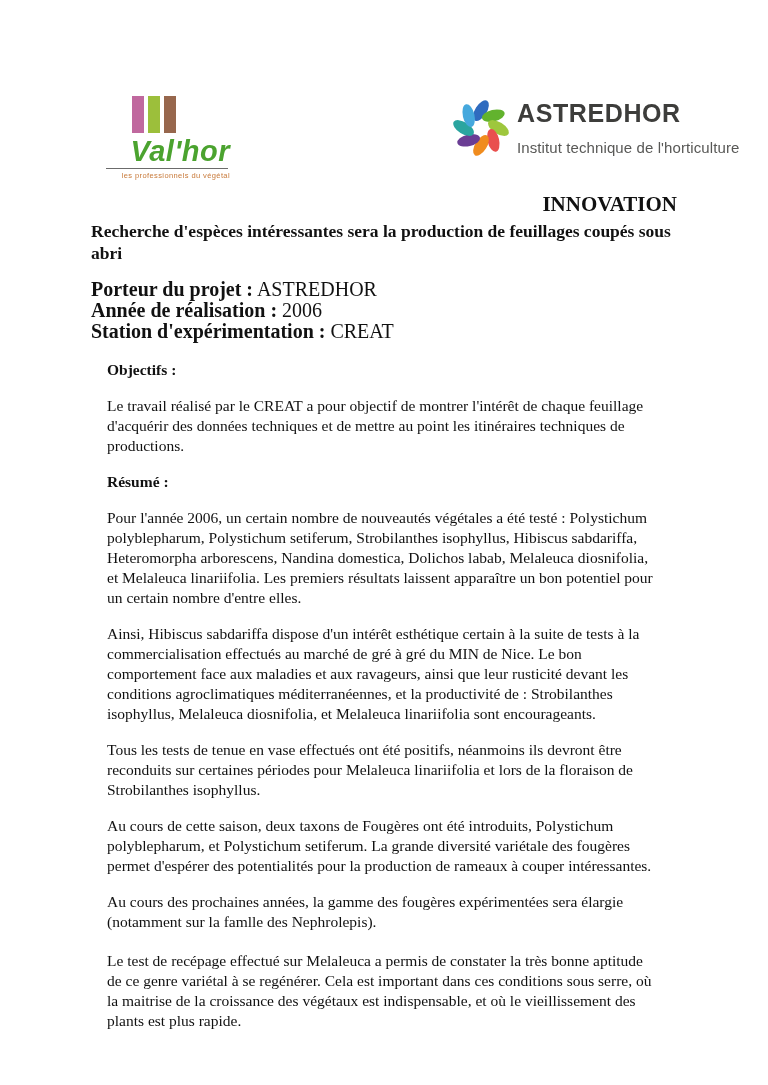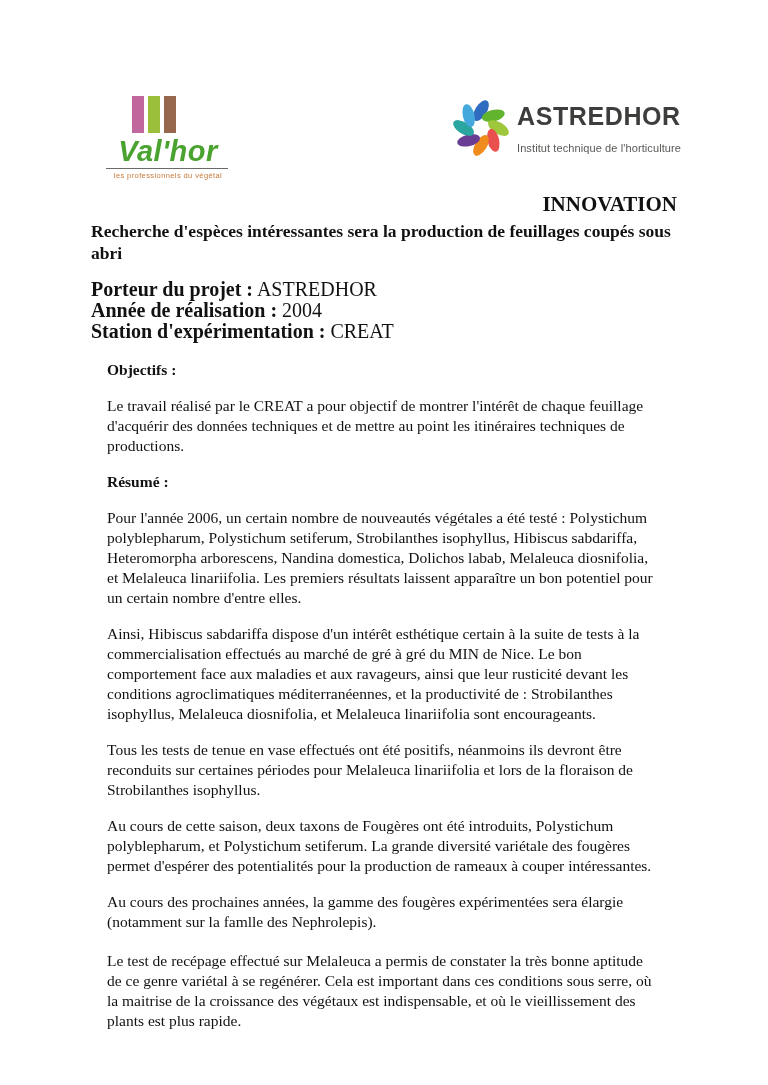--- a/index.html
+++ b/index.html
@@ -12,40 +12,40 @@
     font-family: "Liberation Serif", serif;
     color: #111;
     overflow: hidden;
   }
 
   
   .header { position: absolute; top: 0; left: 0; width: 768px; height: 180px; }
 
   .valhor {
     position: absolute; left: 106px; top: 95px; width: 124px;
-    font-family: "Liberation Sans", sans-serif; text-align: center;
+    font-family: "Liberation Sans", sans-serif; text-align: right;
   }
   .valhor svg { display: block; }
   .valhor-name {
     font-weight: bold; font-style: italic; font-size: 29px; line-height: 30px;
     color: #4ba32f; letter-spacing: 0.5px; margin-top: 1px;
   }
   .valhor-rule { border: 0; border-top: 1.5px solid #6b6b6b; margin: 2px 0 2px 0; width: 122px; }
   .valhor-tagline { font-size: 7.5px; color: #c87a3a; letter-spacing: 0.4px; white-space: nowrap; }
 
   .astredhor {
     position: absolute; left: 450px; top: 97px;
     display: flex; align-items: center; gap: 5px;
     font-family: "Liberation Sans", sans-serif;
   }
   .astredhor-name {
     font-weight: bold; font-size: 25px; line-height: 26px;
     color: #3d3d3b; letter-spacing: 0.6px;
   }
-  .astredhor-tagline { font-size: 11px; color: #585856; letter-spacing: 0.1px; margin-top: 13px; }
+  .astredhor-tagline { font-size: 15px; color: #585856; letter-spacing: 0.1px; margin-top: 13px; }
 
   
   .content { position: absolute; left: 91px; top: 191px; width: 586px; }
   .doc-category { margin: 0; text-align: right; font-size: 21px; font-weight: bold; line-height: 26px; }
   .doc-title { margin: 3px 0 0 0; font-size: 17.5px; font-weight: bold; line-height: 22px; }
 
   .meta { margin-top: 15px; font-size: 20px; line-height: 21px; }
   .meta-row b { font-weight: bold; }
 
   .section { margin-top: 18px; font-size: 15.5px; line-height: 20px; }
@@ -112,21 +112,21 @@
     <h1 class="doc-category">INNOVATION</h1>
     <h2 class="doc-title">Recherche d'espèces intéressantes sera la production de feuillages coupés sous abri</h2>
 
     <div class="meta">
       <div class="meta-row">
         <b>Porteur du projet :</b>
         <span>ASTREDHOR</span>
       </div>
       <div class="meta-row">
         <b>Année de réalisation :</b>
-        <span>2004</span>
+        <span>2006</span>
       </div>
       <div class="meta-row">
         <b>Station d'expérimentation :</b>
         <span>CREAT</span>
       </div>
     </div>
 
     <div class="section objectifs">
       <p class="heading">Objectifs :</p>
       <p>Le travail réalisé par le CREAT a pour objectif de montrer l'intérêt de chaque feuillage d'acquérir des données techniques et de mettre au point les itinéraires techniques de productions.</p>

